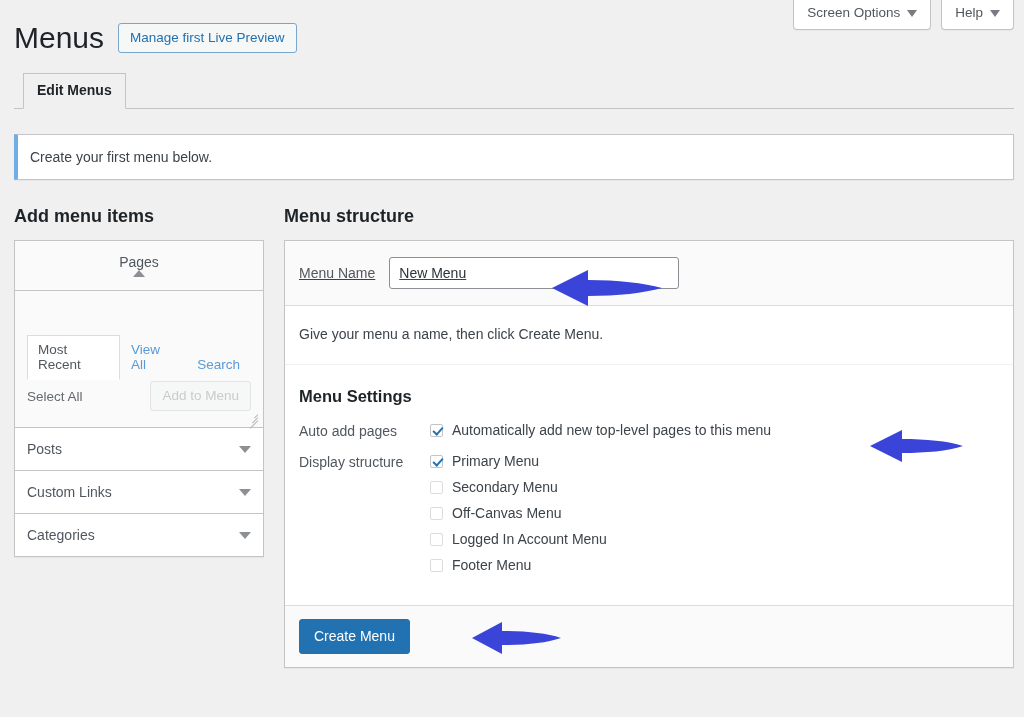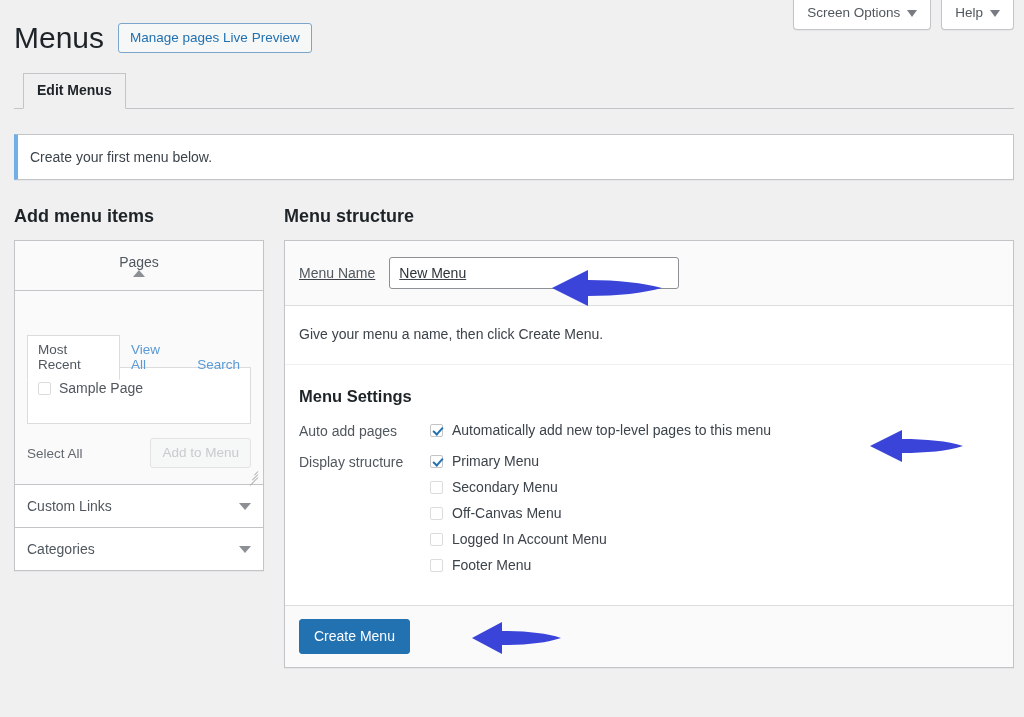--- a/index.html
+++ b/index.html
@@ -275,21 +275,21 @@
     <span class="caret-down"></span>
   </div>
   <div class="tb-btn">
     <span>Help</span>
     <span class="caret-down"></span>
   </div>
 </div>
 
 <div class="title-row">
   <div class="page-title">Menus</div>
-  <button class="live-preview-btn">Manage pages Live Preview</button>
+  <button class="live-preview-btn">Manage first Live Preview</button>
 </div>
 
 <div class="tabs-wrap">
   <div class="tab active">Edit Menus</div>
 </div>
 
 <div class="notice">
   <span>Create your first menu below.</span>
 </div>
 
@@ -302,38 +302,36 @@
 
       <div class="acc-head open">
         <span>Pages</span>
         <span class="tri-up"></span>
       </div>
       <div class="acc-body">
         <div class="subtabs">
           <div class="subtab active">Most Recent</div>
           <div class="subtab link">View All</div>
           <div class="subtab link">Search</div>
-        </div>
-        <div class="list-box">
-          <label class="cb-row">
-            <span class="cb"></span>
-            <span>Sample Page</span>
-          </label>
         </div>
         <div class="acc-foot">
           <span class="select-all">Select All</span>
           <button class="btn-disabled">Add to Menu</button>
         </div>
         <div class="grip">
             <i></i>
             <i></i>
             <i></i>
           </div>
       </div>
 
+      <div class="acc-head">
+        <span>Posts</span>
+        <span class="tri-down"></span>
+      </div>
 
       <div class="acc-head">
         <span>Custom Links</span>
         <span class="tri-down"></span>
       </div>
 
       <div class="acc-head">
         <span>Categories</span>
         <span class="tri-down"></span>
       </div>

